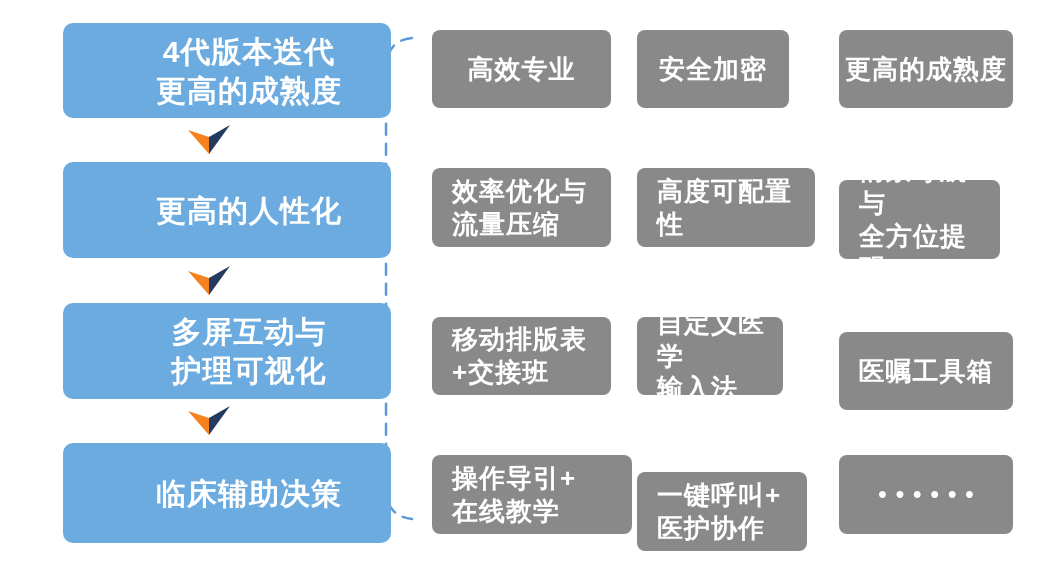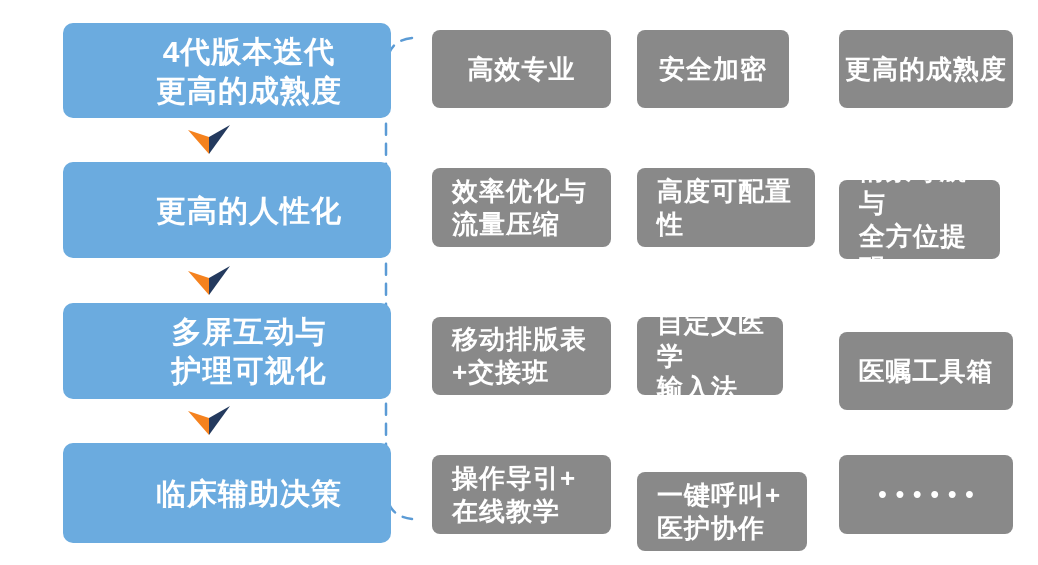--- a/index.html
+++ b/index.html
@@ -104,21 +104,21 @@
     <span class="ln">+交接班</span>
   </div>
   <div class="feature left" style="left:637px;top:317px;width:146px;height:78px">
     <span class="ln">自定义医学</span>
     <span class="ln">输入法</span>
   </div>
   <div class="feature center" style="left:839px;top:332px;width:174px;height:78px">
     <span class="ln">医嘱工具箱</span>
   </div>
 
-  <div class="feature left" style="left:432px;top:455px;width:179px;height:79px">
+  <div class="feature left" style="left:432px;top:455px;width:200px;height:79px">
     <span class="ln">操作导引+</span>
     <span class="ln">在线教学</span>
   </div>
   <div class="feature left" style="left:637px;top:472px;width:170px;height:79px">
     <span class="ln">一键呼叫+</span>
     <span class="ln">医护协作</span>
   </div>
   <div class="feature center" style="left:839px;top:455px;width:174px;height:79px">
     <span class="ln dots">••••••</span>
   </div>

